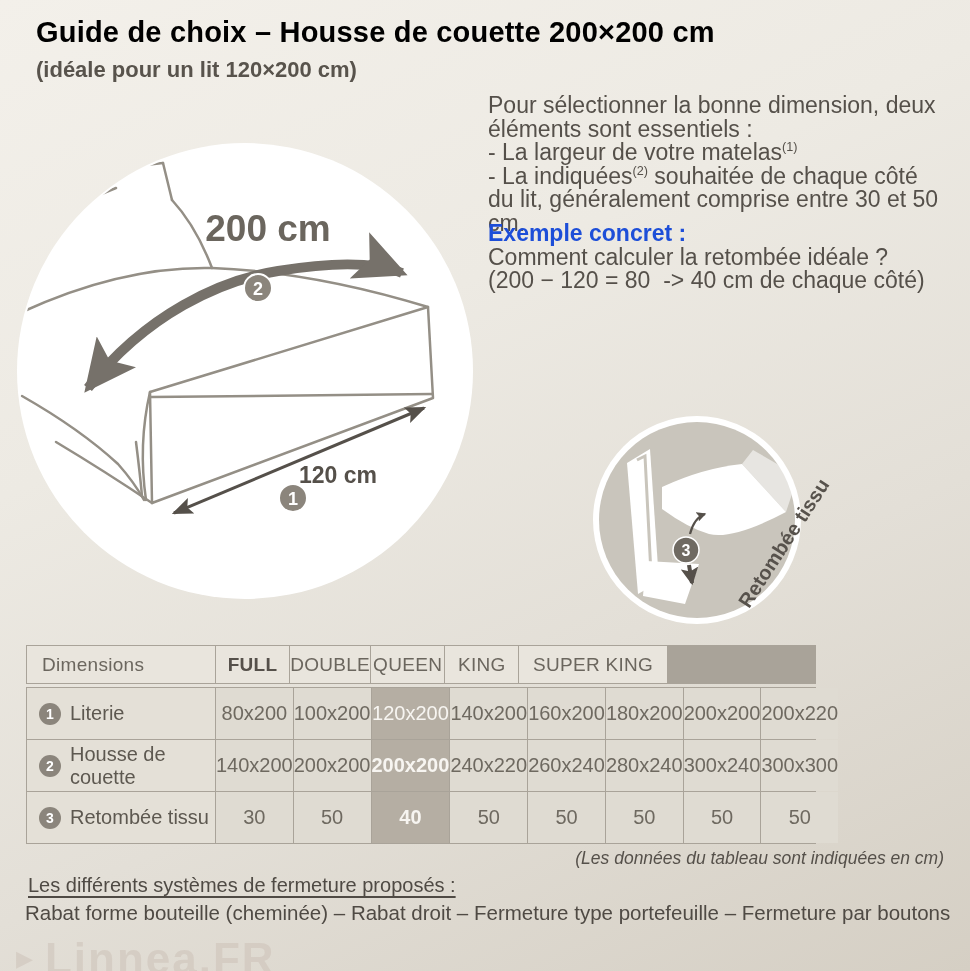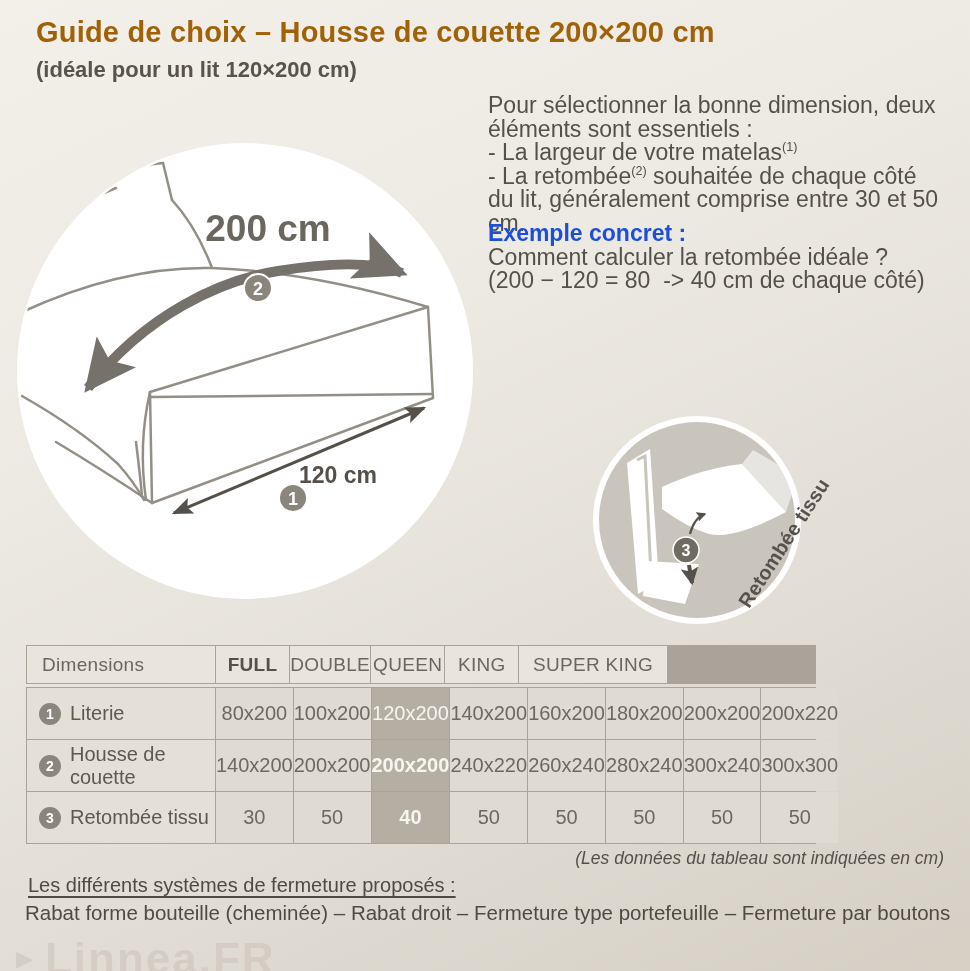--- a/index.html
+++ b/index.html
@@ -7,21 +7,21 @@
   body {
     position:relative;
     overflow:hidden;
     font-family:"Liberation Sans","DejaVu Sans",sans-serif;
     background:linear-gradient(155deg,#f3f0ea 0%,#edeae3 35%,#e3dfd7 65%,#d5cfc4 100%);
     color:#55504a;
   }
   .abs { position:absolute; }
 
   
-  .title    { left:36px; top:16px;  font-size:29px; font-weight:700; color:#a16207; letter-spacing:0.2px; }
+  .title    { left:36px; top:16px;  font-size:29px; font-weight:700; color:#000000; letter-spacing:0.2px; }
   .subtitle { left:36px; top:57px;  font-size:22px; font-weight:700; color:#58534c; }
 
   
   .copy { font-size:23px; line-height:23.5px; color:#55504a; }
   .intro   { left:488px; top:94px;  width:455px; }
   .example { left:488px; top:222px; width:440px; }
   .example .h { font-weight:700; color:#1d4ed8; }
   .calc { white-space:pre-wrap; }
   sup.fnote { font-size:0.55em; line-height:0; }
 
@@ -139,21 +139,21 @@
     </g>
   </svg>
 </div>
 
 <div class="abs copy intro">
   <div>Pour sélectionner la bonne dimension, deux éléments sont essentiels :</div>
   <div>
     <span>- La largeur de votre matelas</span><sup class="fnote">(1)</sup>
   </div>
   <div>
-    <span>- La retombée</span><sup class="fnote">(2)</sup><span> souhaitée de chaque côté du lit, généralement comprise entre 30 et 50 cm.</span>
+    <span>- La indiquées</span><sup class="fnote">(2)</sup><span> souhaitée de chaque côté du lit, généralement comprise entre 30 et 50 cm.</span>
   </div>
 </div>
 
 <div class="abs copy example">
   <div class="h">Exemple concret :</div>
   <div>Comment calculer la retombée idéale ?</div>
   <div class="calc">(200 − 120 = 80  -&gt; 40 cm de chaque côté)</div>
 </div>
 
 <div class="abs circle-small">

